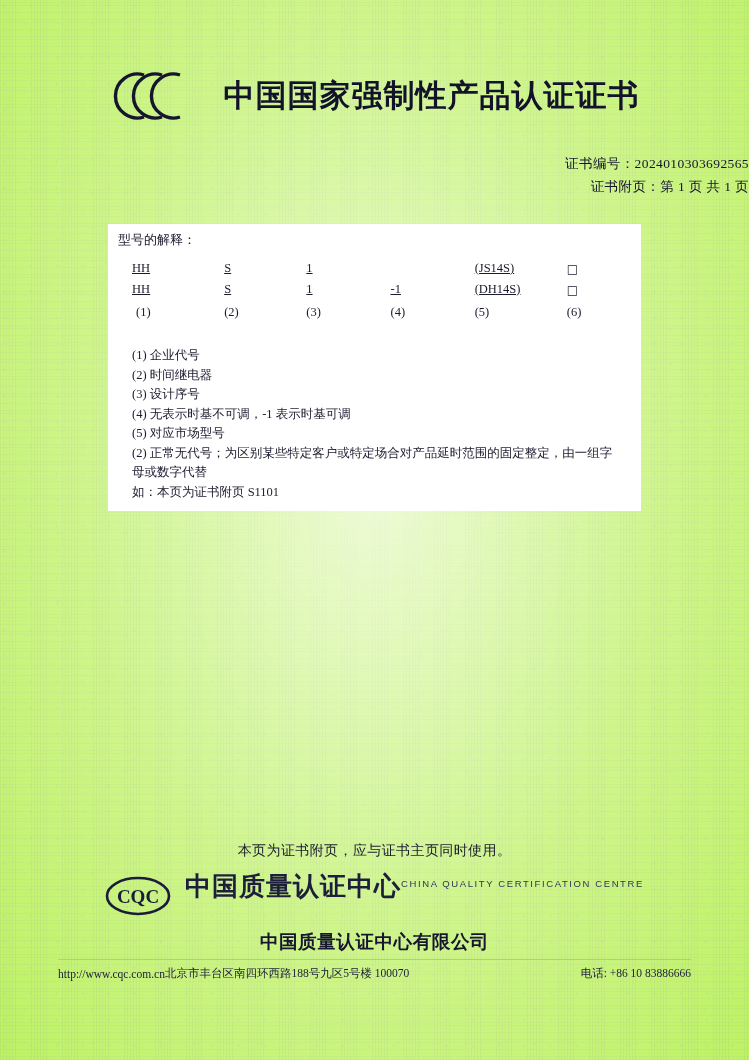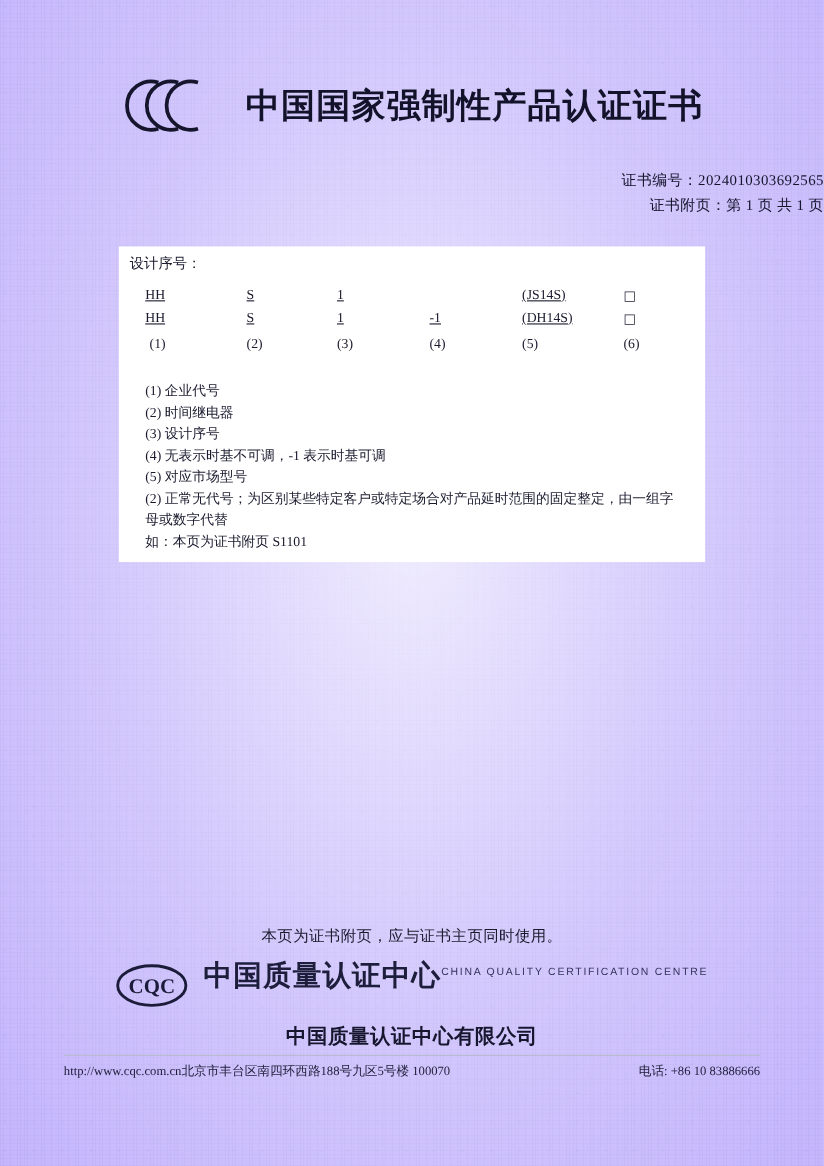--- a/index.html
+++ b/index.html
@@ -4,21 +4,21 @@
 <style>
   html, body {
     margin: 0;
     padding: 0;
     background: #ffffff;
   }
   .page {
     position: relative;
     width: 749px;
     height: 1060px;
-    background: #c4b5fd;
+    background: #bef264;
     overflow: hidden;
     font-family: "Liberation Serif", serif;
     color: #1a1a2e;
   }
   
   .bg-pattern {
     position: absolute;
     inset: 0;
     background-image:
       repeating-linear-gradient(90deg, rgba(120,125,170,0.085) 0px, rgba(120,125,170,0.085) 0.6px, rgba(255,255,255,0) 0.6px, rgba(255,255,255,0) 3.1px),
@@ -214,21 +214,21 @@
     </div>
     <div class="header-title">中国国家强制性产品认证证书</div>
   </div>
 
   <div class="cert-meta">
     <div class="row">证书编号：2024010303692565</div>
     <div class="row">证书附页：第 1 页 共 1 页</div>
   </div>
 
   <div class="content-box">
-    <div class="box-title">设计序号：</div>
+    <div class="box-title">型号的解释：</div>
 
     <table class="model-table">
       <tbody>
           <tr>
         <td class="col1 u">HH</td>
         <td class="col2 u">S</td>
         <td class="col3 u">1</td>
         <td class="col4"></td>
         <td class="col5 u">(JS14S)</td>
         <td class="col6 boxglyph">□</td>

